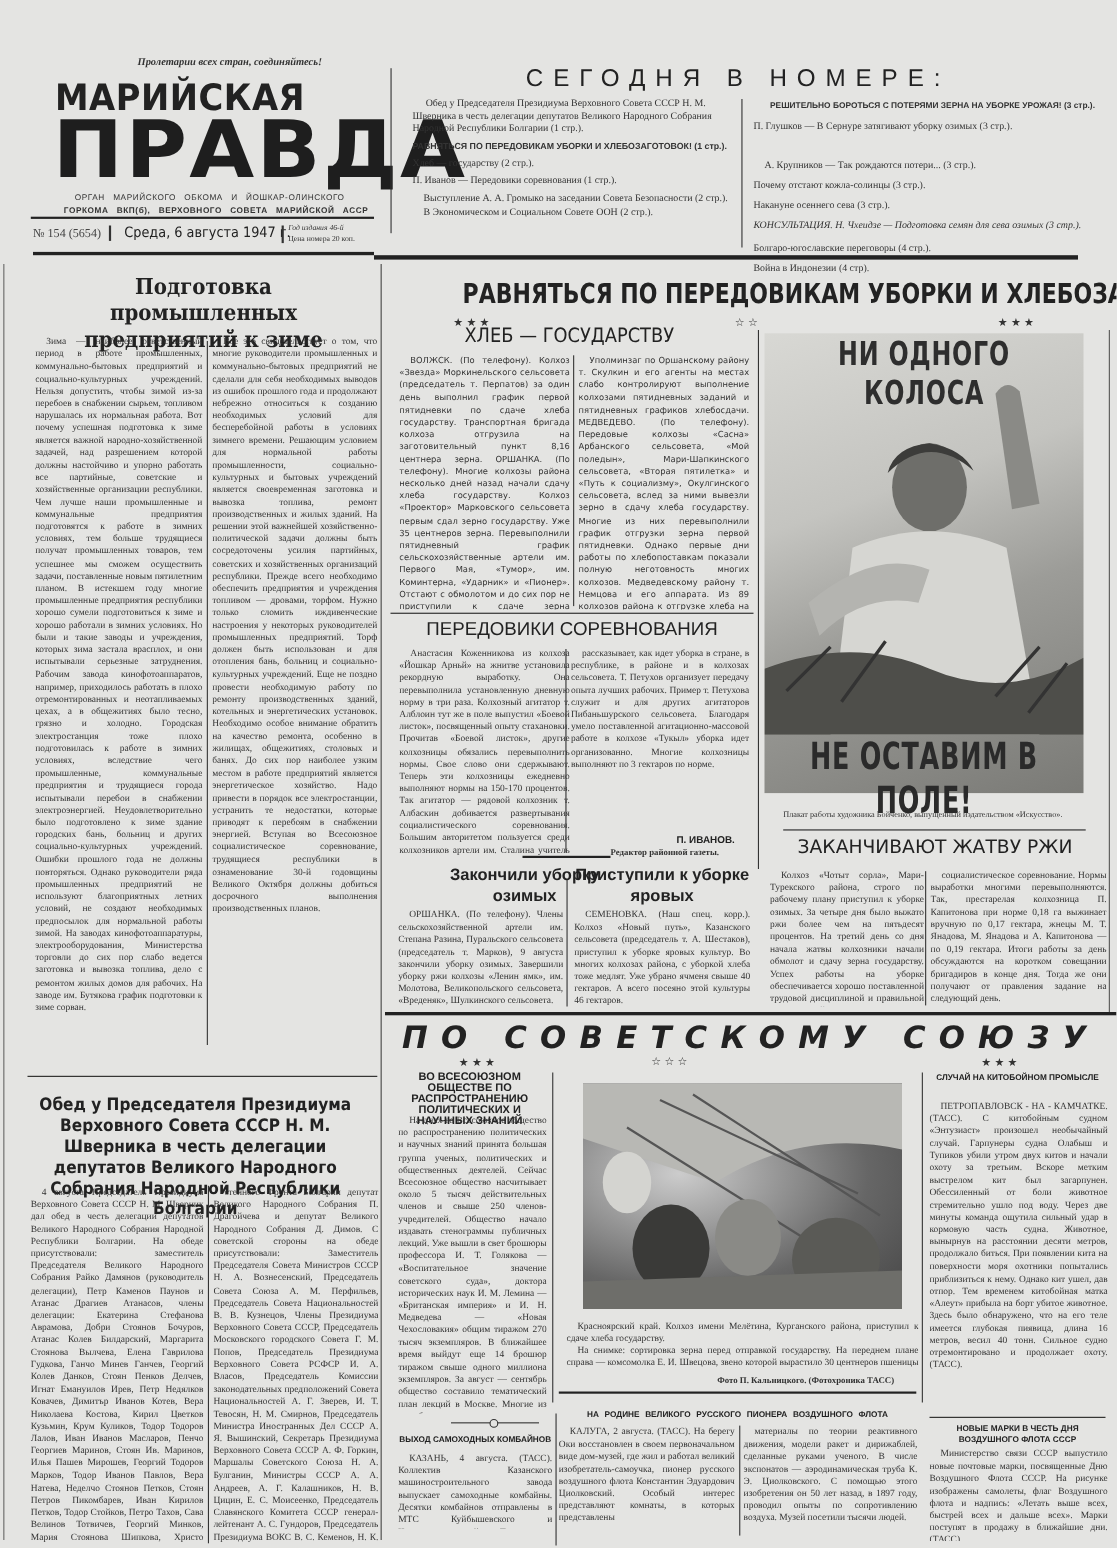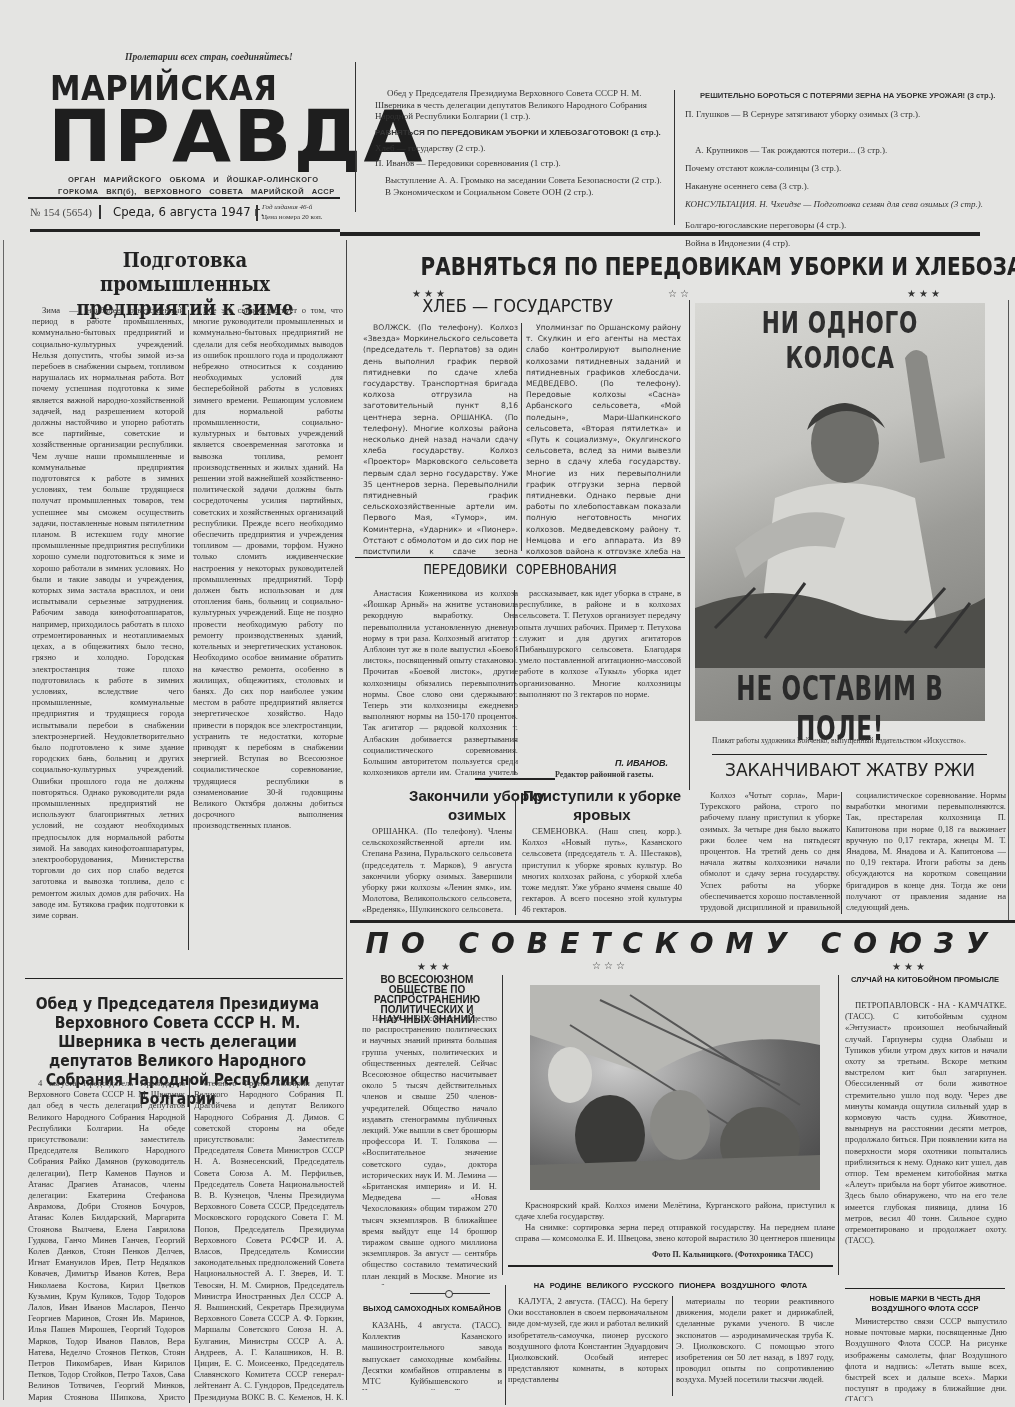--- a/index.html
+++ b/index.html
@@ -18,33 +18,34 @@
   .poster{background:linear-gradient(160deg,#d8d8d4 0%,#c4c4c0 35%,#9c9c98 60%,#7a7a76 100%)}
   .photo{background:radial-gradient(ellipse at 30% 40%,#ccc 0%,#999 30%,#666 60%,#444 100%)}
 </style>
 </head>
 <body>
 
 <div class="abs" style="left:0;top:0;width:340px;height:240px;">
   <div class="abs" style="left:125px;top:52px;font-family:'Liberation Serif',serif;font-style:italic;font-weight:bold;font-size:9.5px;color:#333;">Пролетарии всех стран, соединяйтесь!</div>
   <div class="abs" style="left:50px;top:69px;font-family:'DejaVu Sans',sans-serif;font-weight:bold;font-size:33px;letter-spacing:0.5px;color:#222;transform:scaleX(0.93);transform-origin:left;">МАРИЙСКАЯ</div>
   <div class="abs" style="left:48px;top:98px;font-family:'DejaVu Sans',sans-serif;font-weight:bold;font-size:72px;line-height:76px;letter-spacing:2px;color:#1e1e1e;transform:scaleX(1.06);transform-origin:left;">ПРАВДА</div>
-  <div class="abs sans" style="left:68px;top:175px;font-size:7.5px;font-weight:bold;color:#333;letter-spacing:0.5px;word-spacing:5px;text-align:center;">ОРГАН МАРИЙСКОГО ОБКОМА И ЙОШКАР-ОЛИНСКОГО</div>
+  <div class="abs sans" style="left:68px;top:175px;font-size:7.5px;font-weight:normal;color:#333;letter-spacing:0.5px;word-spacing:5px;text-align:center;">ОРГАН МАРИЙСКОГО ОБКОМА И ЙОШКАР-ОЛИНСКОГО</div>
   <div class="abs sans" style="left:58px;top:187px;font-size:7.5px;font-weight:bold;color:#333;letter-spacing:0.5px;word-spacing:5px;">ГОРКОМА ВКП(б), ВЕРХОВНОГО СОВЕТА МАРИЙСКОЙ АССР</div>
   <div class="rule" style="left:28px;top:197px;width:312px;height:2px;"></div>
   <div class="abs serif" style="left:30px;top:206px;font-size:11px;color:#444;">№ 154 (5654)</div>
   <div class="abs" style="left:99px;top:205px;width:2px;height:14px;background:#333"></div>
   <div class="abs cond" style="left:113px;top:204px;font-size:13px;color:#222;">Среда, 6 августа 1947 г.</div>
   <div class="abs" style="left:256px;top:205px;width:2px;height:16px;background:#333"></div>
   <div class="abs serif" style="left:262px;top:203px;font-size:7px;font-style:italic;color:#333;white-space:nowrap;">Год издания 46-й</div>
   <div class="abs serif" style="left:262px;top:213px;font-size:7px;color:#333;white-space:nowrap;">Цена номера 20 коп.</div>
   <div class="rule" style="left:30px;top:229px;width:310px;height:3px;"></div>
 </div>
 
 <div class="abs" style="left:340px;top:50px;width:675px;height:190px;">
+  <div class="abs sans" style="left:138px;top:8px;font-size:22px;letter-spacing:9px;color:#222;white-space:nowrap;">СЕГОДНЯ В НОМЕРЕ:</div>
   <div class="vrule" style="left:15px;top:12px;height:150px;background:#333;"></div>
   <div class="vrule" style="left:334px;top:40px;height:135px;background:#333;"></div>
 
   <div class="abs" style="left:35px;top:38px;width:295px;">
     <div class="toc-line" style="white-space:normal;text-indent:12px;line-height:11.5px;">Обед у Председателя Президиума Верховного Совета СССР Н. М. Шверника в честь делегации депутатов Великого Народного Собрания Народной Республики Болгарии (1 стр.).</div>
     <div class="toc-line" style="margin-top:4px;font-family:'Liberation Sans',sans-serif;font-weight:bold;font-size:8px;">РАВНЯТЬСЯ ПО ПЕРЕДОВИКАМ УБОРКИ И ХЛЕБОЗАГОТОВОК! (1 стр.).</div>
     <div class="toc-line" style="margin-top:3px;">Хлеб — государству (2 стр.).</div>
     <div class="toc-line" style="margin-top:3px;">П. Иванов — Передовики соревнования (1 стр.).</div>
     <div class="toc-line" style="margin-top:5px;text-indent:10px;">Выступление А. А. Громыко на заседании Совета Безопасности (2 стр.).</div>
     <div class="toc-line" style="margin-top:0px;text-indent:10px;">В Экономическом и Социальном Совете ООН (2 стр.).</div>
@@ -94,25 +95,25 @@
     <path d="M210 10 Q220 -5 232 8 L250 110 L225 115Z" fill="#8a8a86"></path>
     <path d="M0 260 Q80 230 150 260 Q220 290 290 250 L290 320 L0 320Z" fill="#4e4e4a"></path>
     <path d="M20 280 L60 240 M70 290 L110 235 M210 285 L250 240 M240 300 L275 255" stroke="#333" stroke-width="3"></path>
   </svg>
   <div class="abs" style="left:-20px;top:365px;width:330px;text-align:center;font-family:'DejaVu Sans',sans-serif;font-weight:bold;font-size:34px;color:#2a2a2a;transform:scaleX(0.68);letter-spacing:1px;">НЕ ОСТАВИМ В ПОЛЕ!</div>
 </div>
 <div class="abs serif" style="left:712px;top:736px;width:300px;font-size:7.5px;color:#333;white-space:nowrap;overflow:hidden;">Плакат работы художника Бойченко, выпущенный издательством «Искусство».</div>
 <div class="rule" style="left:712px;top:754px;width:275px;height:1px;"></div>
 
 <div class="rule" style="left:355px;top:557px;width:330px;height:1px;"></div>
-<div class="abs headline" style="left:355px;top:563px;width:330px;font-family:Liberation Mono, monospace;font-weight:normal;font-size:14px;">ПЕРЕДОВИКИ СОРЕВНОВАНИЯ</div>
+<div class="abs headline" style="left:355px;top:563px;width:330px;font-family:Liberation Sans, sans-serif;font-weight:normal;font-size:17px;">ПЕРЕДОВИКИ СОРЕВНОВАНИЯ</div>
 <div class="abs body-text" style="left:363px;top:588px;width:155px;height:190px;">Анастасия Коженникова из колхоза «Йошкар Арньй» на жнитве установила рекордную выработку. Она перевыполнила установленную дневную норму в три раза. Колхозный агитатор т. Алблоин тут же в поле выпустил «Боевой листок», посвященный опыту стахановки. Прочитав «Боевой листок», другие колхозницы обязались перевыполнить нормы. Свое слово они сдержывают. Теперь эти колхозницы ежедневно выполняют нормы на 150-170 процентов. Так агитатор — рядовой колхозник т. Албаскин добивается развертывания социалистического соревнования. Большим авторитетом пользуется среди колхозников артели им. Сталина учитель семилетней школы т. Петухов. Он ежедневно бывает на полях, читает колхозникам газеты, проводит беседы.</div>
 <div class="vrule" style="left:514px;top:590px;height:185px;"></div>
 <div class="abs body-text" style="left:519px;top:588px;width:162px;height:140px;">рассказывает, как идет уборка в стране, в республике, в районе и в колхозах сельсовета. Т. Петухов организует передачу опыта лучших рабочих. Пример т. Петухова служит и для других агитаторов Пибаньшурского сельсовета. Благодаря умело поставленной агитационно-массовой работе в колхозе «Тукыл» уборка идет организованно. Многие колхозницы выполняют по 3 гектаров по норме.</div>
-<div class="abs sans" style="left:615px;top:758px;font-size:9px;font-weight:bold;color:#222;font-style:italic;">П. ИВАНОВ.</div>
+<div class="abs sans" style="left:615px;top:758px;font-size:9px;font-weight:bold;color:#222;">П. ИВАНОВ.</div>
 <div class="abs serif" style="left:555px;top:770px;font-size:8px;font-weight:bold;color:#333;">Редактор районной газеты.</div>
 
 <div class="rule" style="left:475px;top:778px;width:80px;height:2px;"></div>
 <div class="abs headline" style="left:362px;top:786px;width:150px;font-size:15px;line-height:19px;margin-left:40px;">Закончили уборку озимых</div>
 <div class="abs body-text" style="left:362px;top:826px;width:150px;height:90px;">ОРШАНКА. (По телефону). Члены сельскохозяйственной артели им. Степана Разина, Пуральского сельсовета (председатель т. Марков), 9 августа закончили уборку озимых. Завершили уборку ржи колхозы «Ленин ямк», им. Молотова, Великопольского сельсовета, «Вреденяк», Шулкинского сельсовета.</div>
 <div class="vrule" style="left:515px;top:800px;height:115px;"></div>
 
 <div class="abs headline" style="left:522px;top:786px;width:160px;font-size:15px;line-height:19px;">Приступили к уборке яровых</div>
 <div class="abs body-text" style="left:522px;top:826px;width:160px;height:90px;">СЕМЕНОВКА. (Наш спец. корр.). Колхоз «Новый путь», Казанского сельсовета (председатель т. А. Шестаков), приступил к уборке яровых культур. Во многих колхозах района, с уборкой хлеба тоже медлят. Уже убрано ячменя свыше 40 гектаров. А всего посеяно этой культуры 46 гектаров.</div>
 

